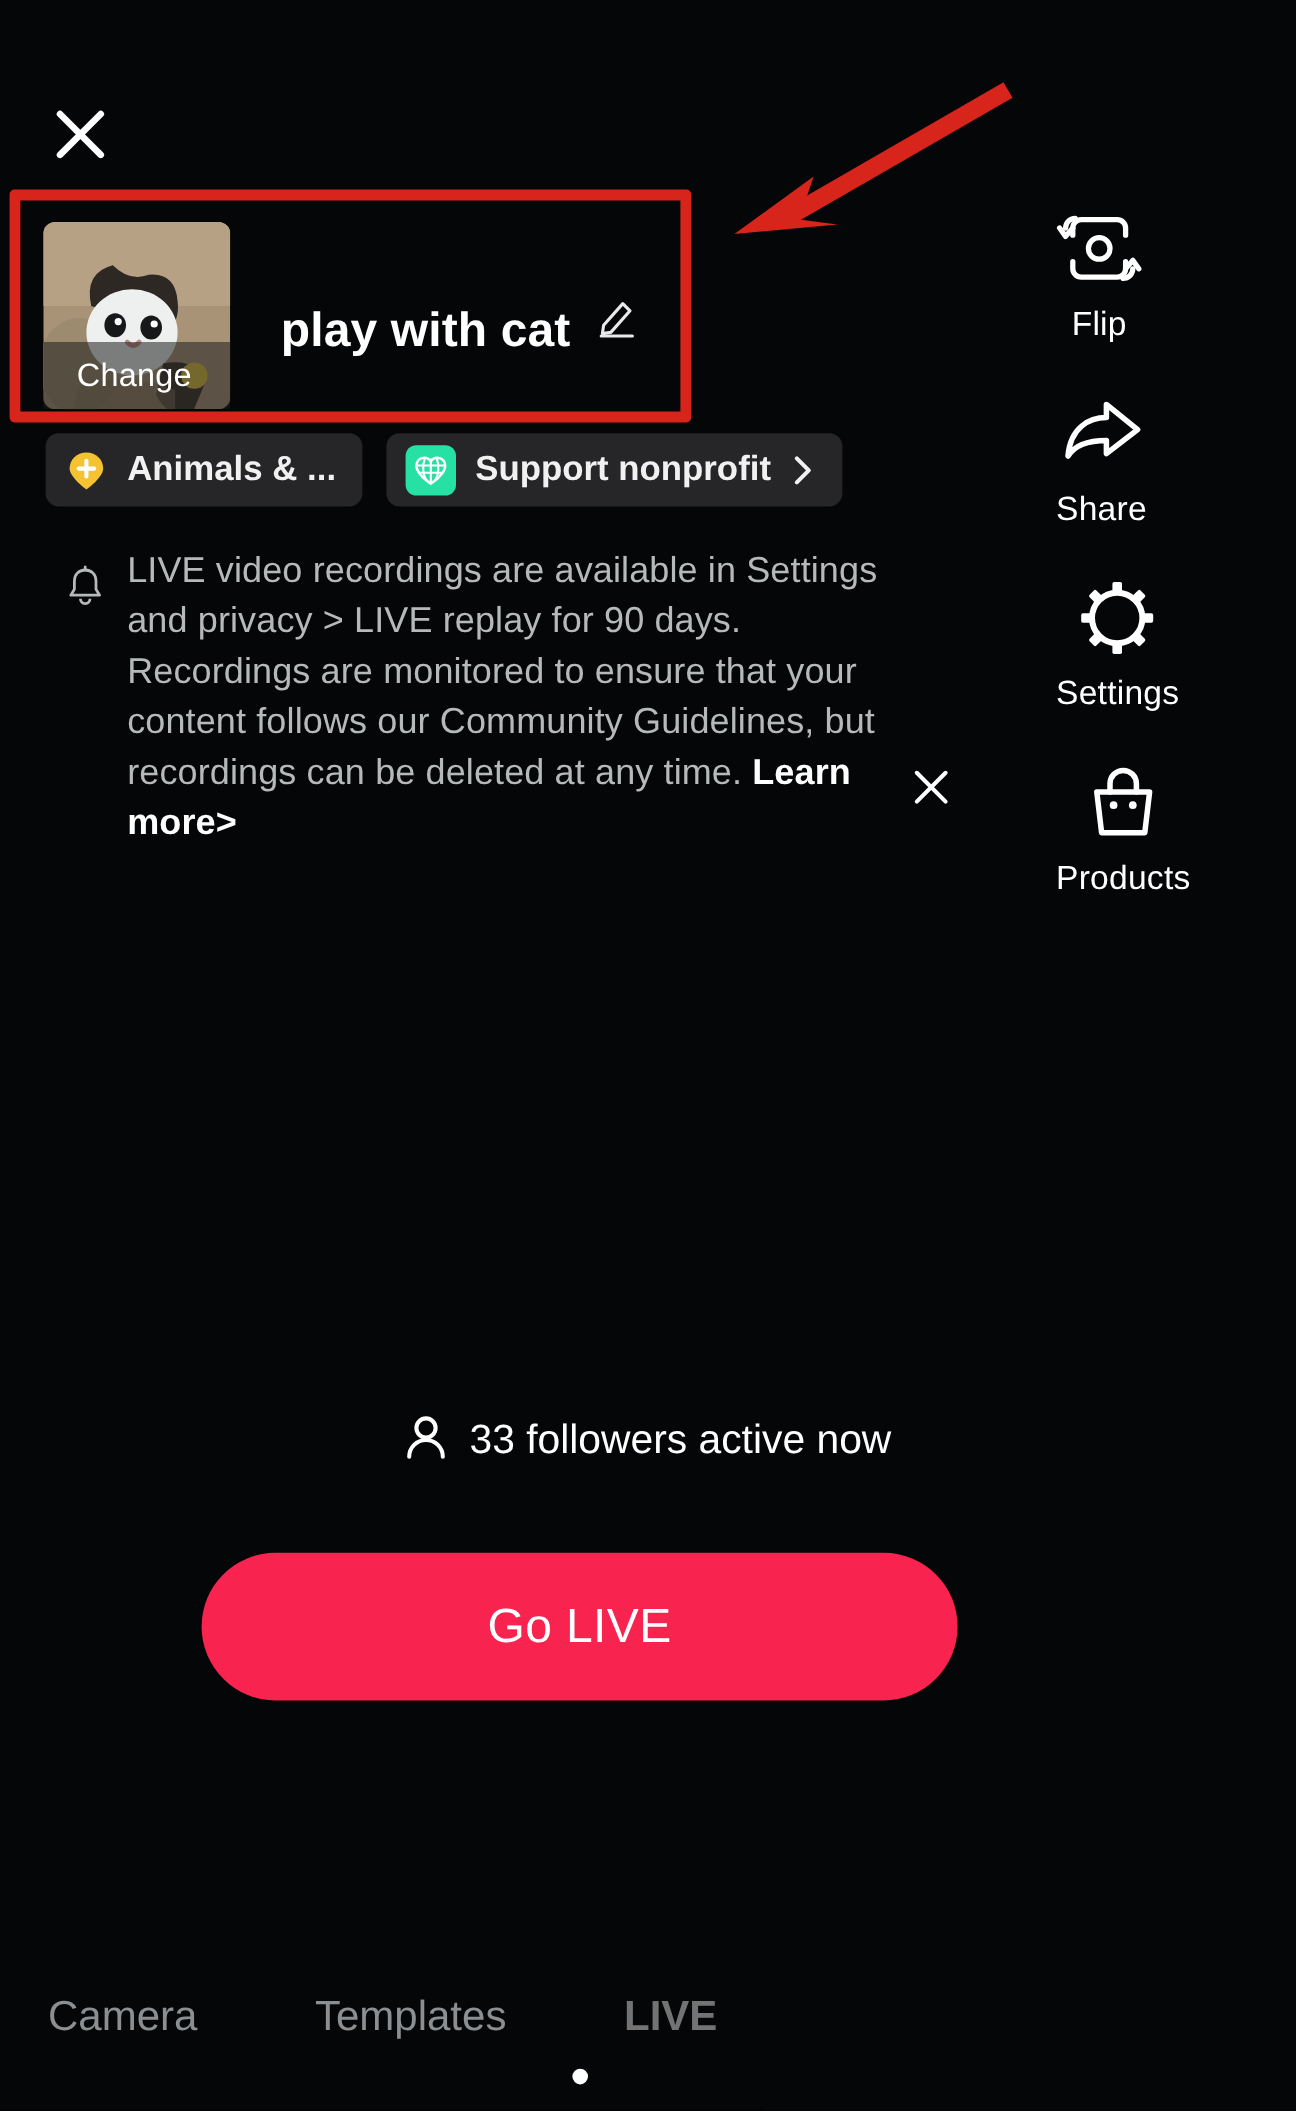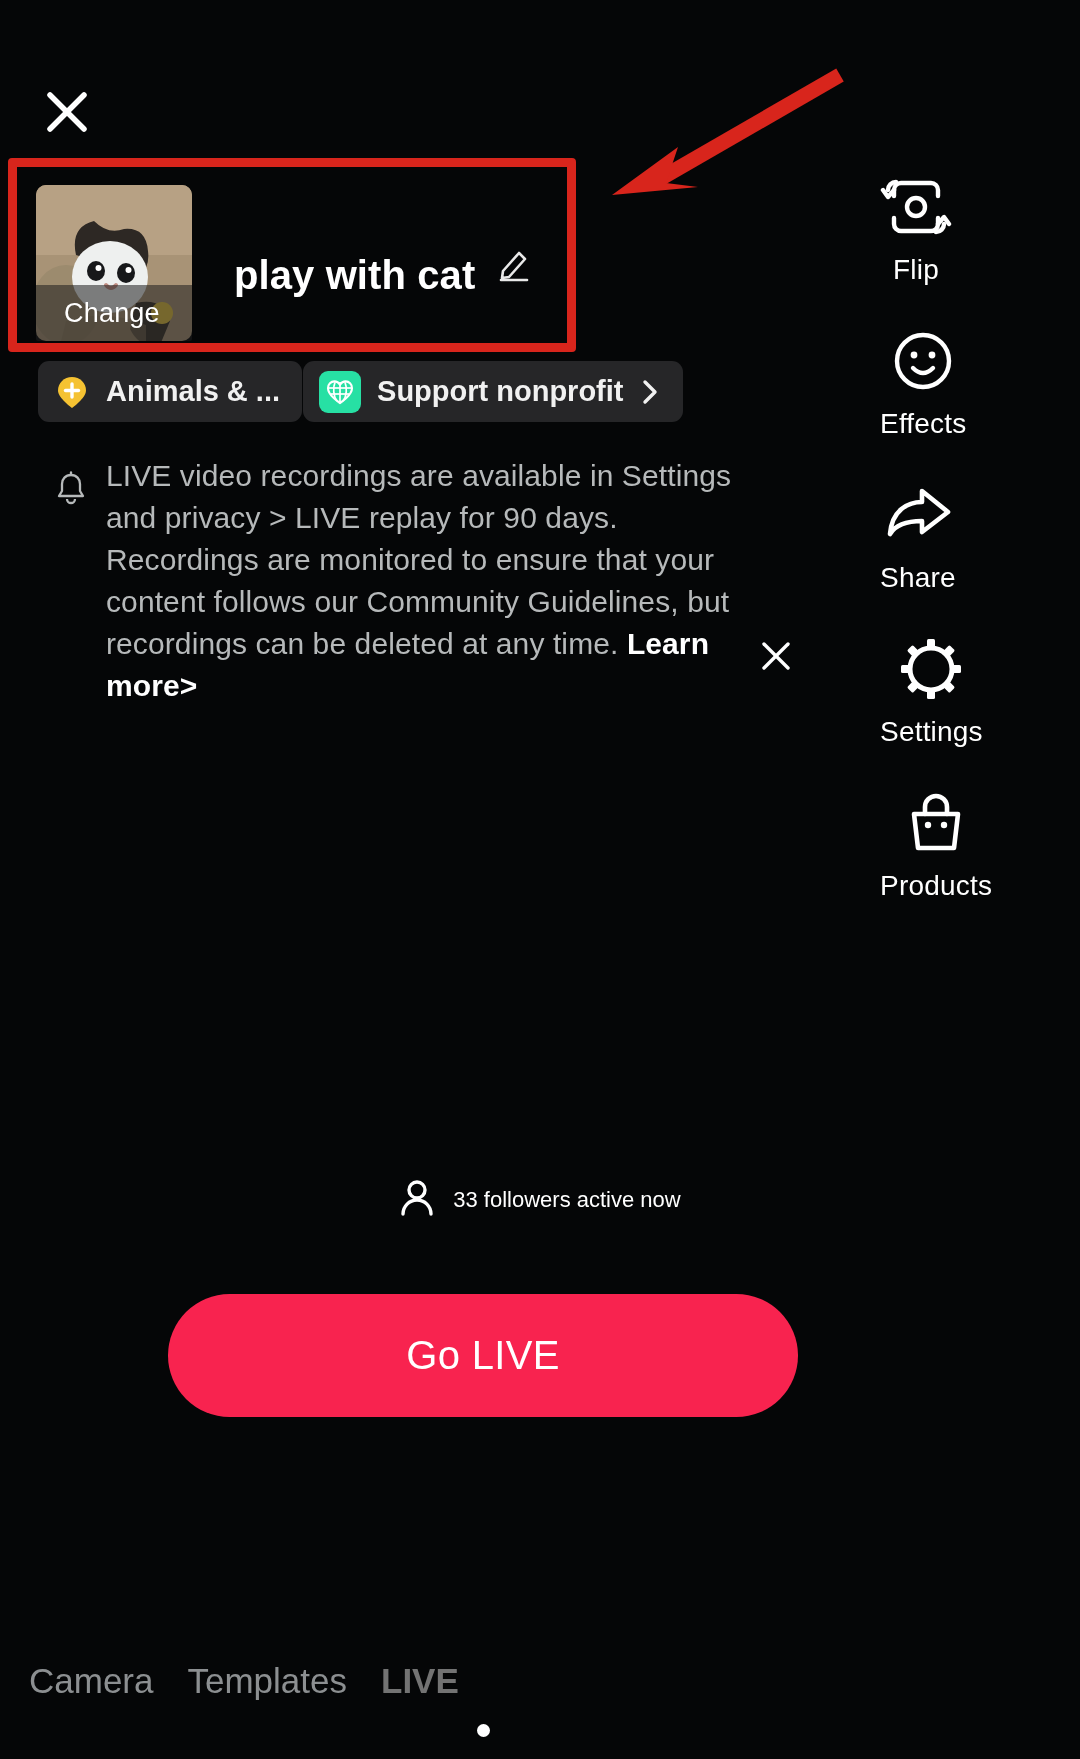--- a/index.html
+++ b/index.html
@@ -74,21 +74,21 @@
     letter-spacing:0.1px;
     white-space:nowrap;
     margin-top:24px;
   }
   #edit-pencil { margin-left:20px; display:flex; align-items:center; }
 
   
   #chips-row {
     position:absolute;
     left:38px; top:361px;
-    display:flex; gap:1px;
+    display:flex; gap:20px;
   }
   .chip {
     display:flex; align-items:center;
     height:61px;
     background:#262628;
     border-radius:11px;
     padding:0 22px 0 16px;
     cursor:pointer;
   }
   .chip-label {
@@ -157,21 +157,21 @@
 
   
   #followers {
     position:absolute;
     left:0; right:0; top:1178px;
     display:flex; align-items:center; justify-content:center;
     gap:18px;
   }
   #followers-text {
     color:#ffffff;
-    font-size:22px;
+    font-size:34px;
     font-weight:400;
   }
 
   
   #go-live {
     position:absolute;
     left:168px; top:1162px;
     margin-top:132px;
     width:630px; height:123px;
     background:#f8234f;
@@ -184,22 +184,22 @@
     font-size:40px;
     font-weight:400;
     letter-spacing:0.3px;
   }
 
   
   #tabs {
     position:absolute;
     left:0; right:0; bottom:58px;
     display:flex; align-items:center;
-    padding-left:29px;
-    gap:34px;
+    padding-left:40px;
+    gap:98px;
   }
   .tab {
     color:#8c8f91;
     font-size:35px;
     font-weight:400;
     cursor:pointer;
     position:relative;
   }
   .tab.active { color:#737373; font-weight:700; }
   #tab-dot {
@@ -331,31 +331,20 @@
           <path d="M8 16 a8 8 0 0 1 8 -8" fill="none" stroke="#fff" stroke-width="4.4" stroke-linecap="round"></path>
           <polyline points="3,16 8,23 14,16" fill="none" stroke="#fff" stroke-width="4.4" stroke-linecap="round" stroke-linejoin="round"></polyline>
           <path d="M64 50 a8 8 0 0 1 -8 8" fill="none" stroke="#fff" stroke-width="4.4" stroke-linecap="round"></path>
           <polyline points="69,50 64,43 58,50" fill="none" stroke="#fff" stroke-width="4.4" stroke-linecap="round" stroke-linejoin="round"></polyline>
         </svg>
       </span>
       <span class="rail-label">Flip</span>
     </div>
 
 
-    <div class="rail-item">
-      <span class="rail-icon">
-        <svg width="72" height="66" viewBox="0 0 72 66">
-          <circle cx="36" cy="33" r="26" fill="none" stroke="#fff" stroke-width="4.4"></circle>
-          <circle cx="27" cy="27" r="3.4" fill="#fff"></circle>
-          <circle cx="45" cy="27" r="3.4" fill="#fff"></circle>
-          <path d="M26 40 q10 10 20 0" fill="none" stroke="#fff" stroke-width="4.4" stroke-linecap="round"></path>
-        </svg>
-      </span>
-      <span class="rail-label">Effects</span>
-    </div>
 
     <div class="rail-item">
       <span class="rail-icon">
         <svg width="72" height="66" viewBox="0 0 72 66">
           <path d="M8 52 C10 28 26 20 40 20 V9 L66 30 L40 50 V39 C26 39 14 42 8 52 Z" fill="none" stroke="#fff" stroke-width="4.6" stroke-linejoin="round" stroke-linecap="round"></path>
         </svg>
       </span>
       <span class="rail-label">Share</span>
     </div>
 

